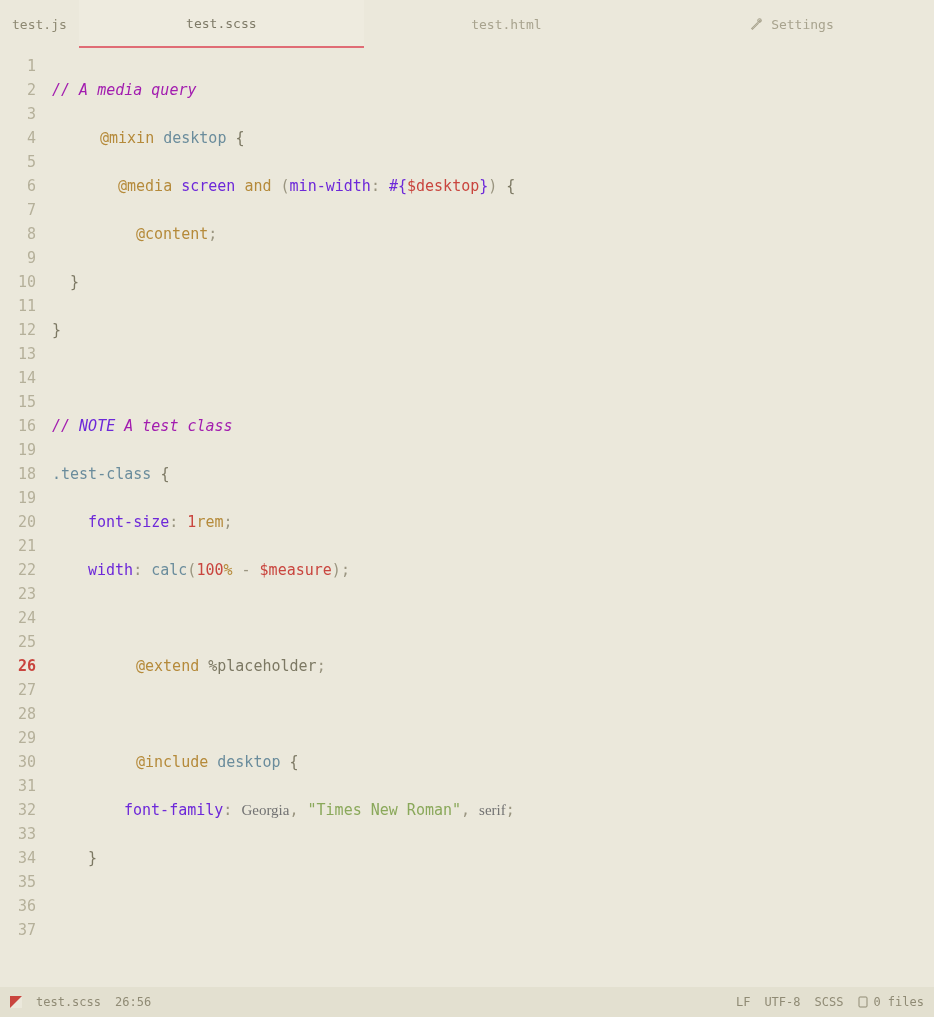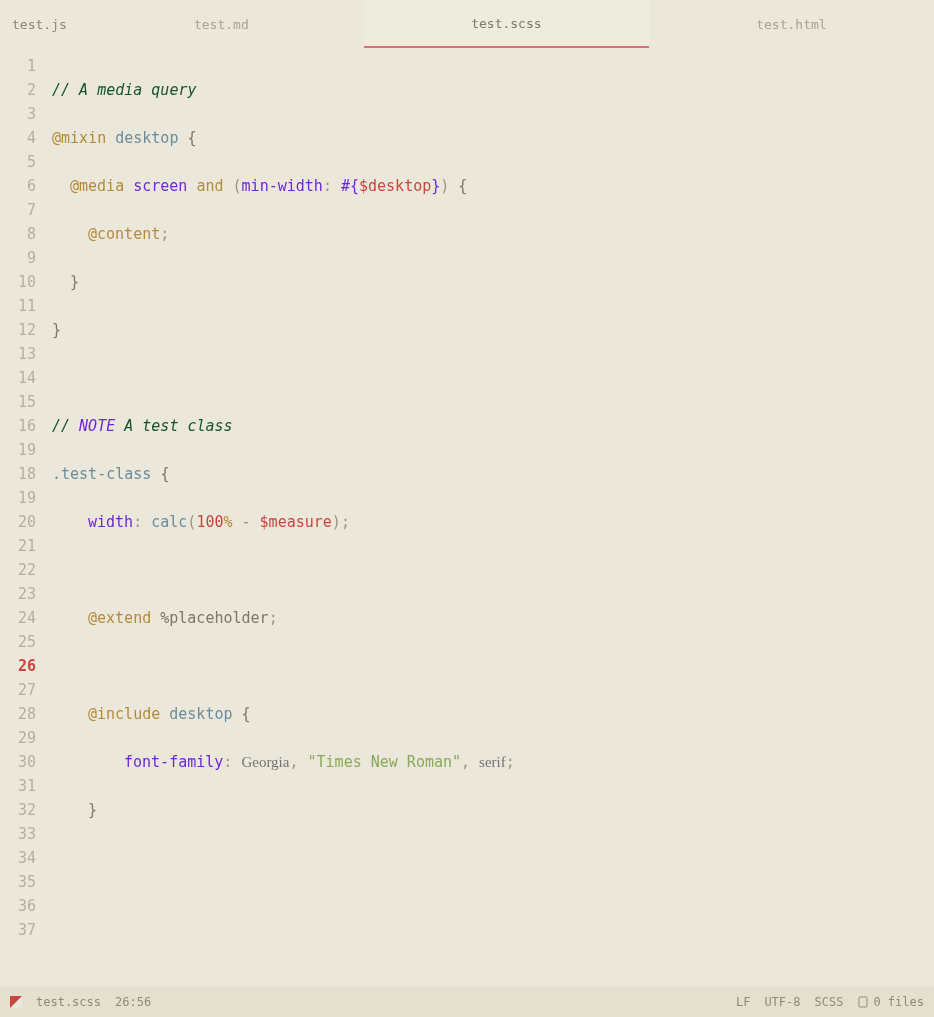--- a/index.html
+++ b/index.html
@@ -55,23 +55,23 @@
   padding:6px 0 0 10px;
   line-height:24px;
   font-size:15px;
   white-space:pre;
   position:relative;
 }
 .row { height:24px; display:block; position:relative; }
 .ind { display:inline-block; border-left:1px solid #d7d2be; box-sizing:border-box; }
 .w1 { width:18px; }
 
-.cm  { color:#14532d; font-style:italic; }      
+.cm  { color:#a21caf; font-style:italic; }      
 .cmk { color:#6d28d9; font-style:italic; }      
-.kw  { color:#b58a3a; }                          
+.kw  { color:#b58a3a;margin-left:48px; }                          
 .kw2 { color:#b58a3a; }                          
 .fn  { color:#6a8c9c; }                          
 .sel { color:#6a8c9c; }                          
 .prop{ color:#6d28d9; }                          
 .pun { color:#9a9580; }                          
 .br  { color:#7c7863; }                          
 .var { color:#c9453e; }                          
 .hex { color:#c9453e; }                          
 .num { color:#c9453e; }                          
 .unit{ color:#b58a3a; }                          
@@ -93,29 +93,35 @@
 .sb-ico { width:12px; height:12px; display:inline-block; }
 .sb-item { display:flex; align-items:center; gap:4px; }
 </style>
 </head>
 <body>
 
 <div class="tabbar">
   <div class="tab first">
       <span>test.js</span>
     </div>
-  <div class="tab">
-      <span>test.md</span>
-    </div>
   <div class="tab active">
       <span>test.scss</span>
     </div>
   <div class="tab">
       <span>test.html</span>
     </div>
+  <div class="tab">
+    <span class="ico">
+      <svg viewBox="0 0 16 16" fill="none" stroke="#a8a38e" stroke-width="1.2">
+          <path d="M13 3l-2 2 1 1 2-2M10 6l-7 7 1 1 7-7"></path>
+          <circle cx="12" cy="4" r="2"></circle>
+        </svg>
+    </span>
+    <span>Settings</span>
+  </div>
 </div>
 
 <div class="editor">
   <div class="gutter">
       <div class="ln">1</div>
       <div class="ln">2</div>
       <div class="ln">3</div>
       <div class="ln">4</div>
       <div class="ln">5</div>
       <div class="ln">6</div>
@@ -154,20 +160,21 @@
   <div class="code">
 <span class="row"><span class="cm">// A media query</span></span>
 <span class="row"><span class="kw">@mixin</span> <span class="fn">desktop</span> <span class="br">{</span></span>
 <span class="row"><span class="ind w1"></span><span class="kw">@media</span> <span class="prop">screen</span> <span class="kw2">and</span> <span class="pun">(</span><span class="prop">min-width</span><span class="pun">:</span> <span class="prop">#{</span><span class="var">$desktop</span><span class="prop">}</span><span class="pun">)</span> <span class="br">{</span></span>
 <span class="row"><span class="ind w1"></span><span class="ind w1"></span><span class="kw">@content</span><span class="pun">;</span></span>
 <span class="row"><span class="ind w1"></span><span class="br">}</span></span>
 <span class="row"><span class="br">}</span></span>
 <span class="row"></span>
 <span class="row"><span class="cm">// </span><span class="cmk">NOTE</span><span class="cm"> A test class</span></span>
 <span class="row"><span class="sel">.test-class</span> <span class="br">{</span></span>
+<span class="row"><span class="ind w1"></span><span class="ind w1"></span><span class="prop">font-size</span><span class="pun">:</span> <span class="num">1</span><span class="unit">rem</span><span class="pun">;</span></span>
 <span class="row"><span class="ind w1"></span><span class="ind w1"></span><span class="prop">width</span><span class="pun">:</span> <span class="fn">calc</span><span class="pun">(</span><span class="num">100</span><span class="unit">%</span> <span class="op">-</span> <span class="var">$measure</span><span class="pun">)</span><span class="pun">;</span></span>
 <span class="row"></span>
 <span class="row"><span class="ind w1"></span><span class="ind w1"></span><span class="kw">@extend</span> <span class="ph">%placeholder</span><span class="pun">;</span></span>
 <span class="row"></span>
 <span class="row"><span class="ind w1"></span><span class="ind w1"></span><span class="kw">@include</span> <span class="fn">desktop</span> <span class="br">{</span></span>
 <span class="row"><span class="ind w1"></span><span class="ind w1"></span><span class="ind w1"></span><span class="ind w1"></span><span class="prop">font-family</span><span class="pun">:</span> <span class="val">Georgia</span><span class="pun">,</span> <span class="str">"Times New Roman"</span><span class="pun">,</span> <span class="val">serif</span><span class="pun">;</span></span>
 <span class="row"><span class="ind w1"></span><span class="ind w1"></span><span class="br">}</span></span>
 
 
 

